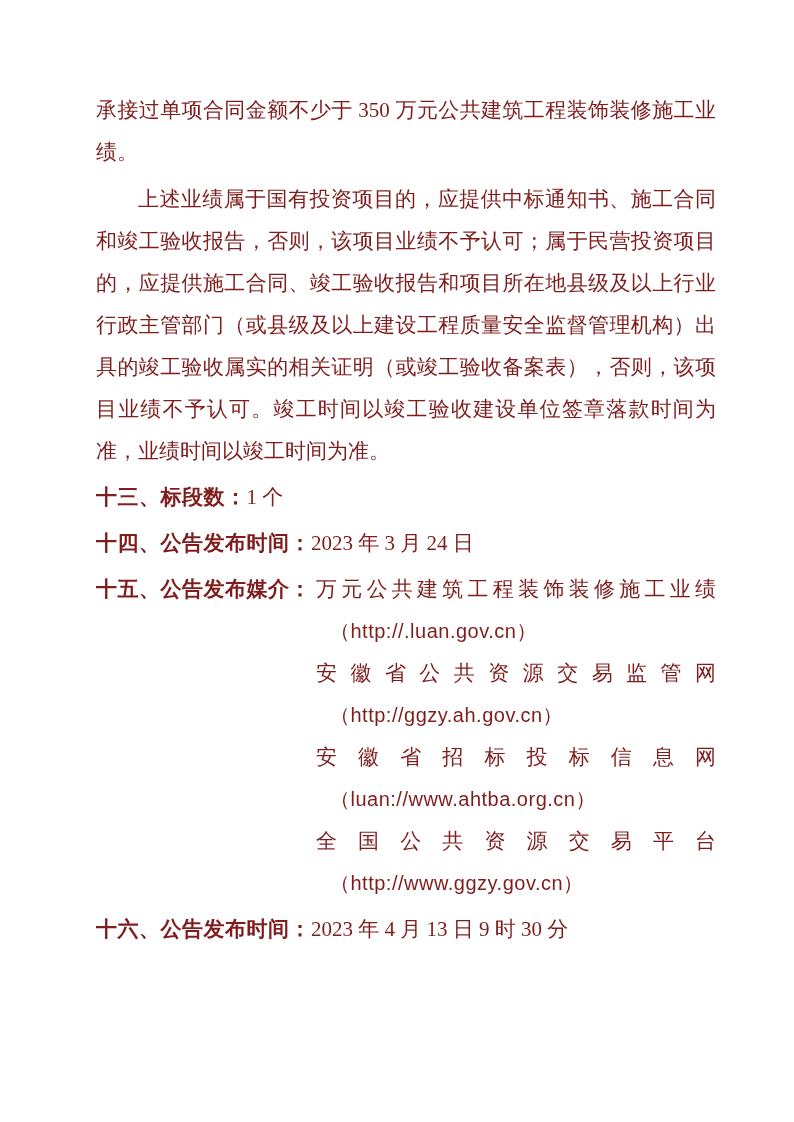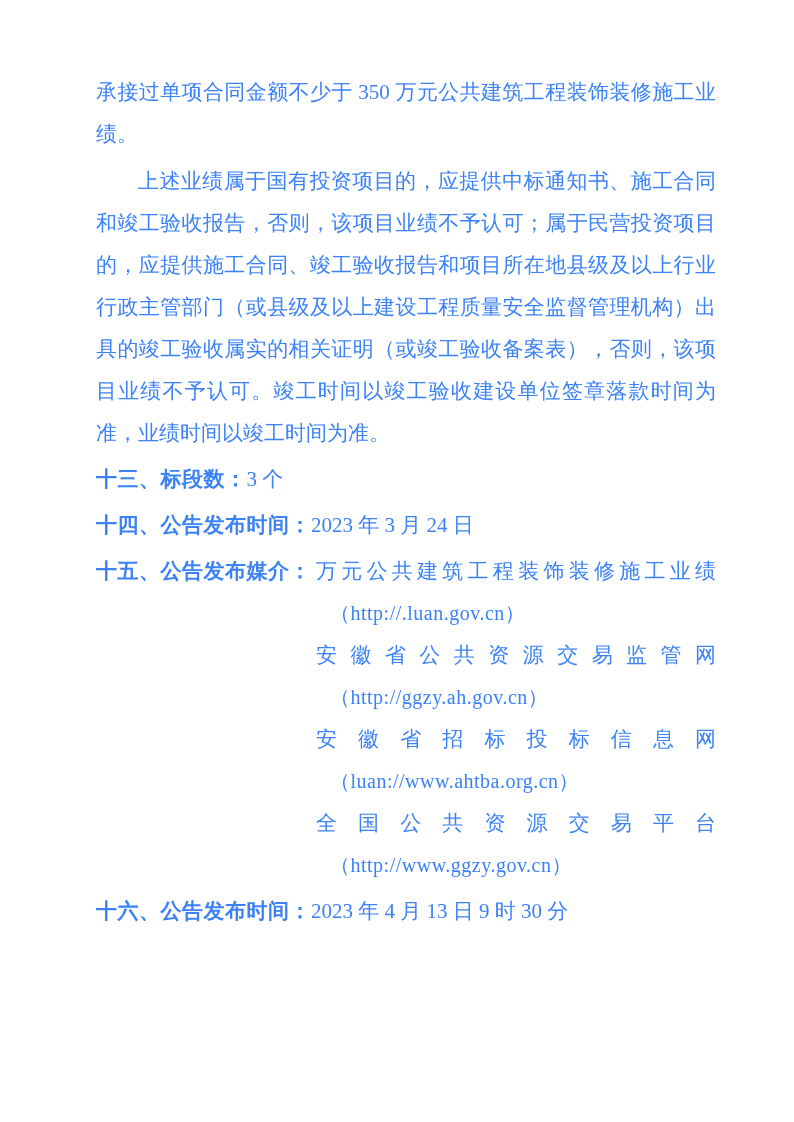--- a/index.html
+++ b/index.html
@@ -12,25 +12,25 @@
     width: 794px;
     height: 1122px;
     margin: 0 auto;
     background: #ffffff;
     overflow: hidden;
     font-family: "Liberation Serif", "DejaVu Serif", serif;
   }
   .content {
     position: absolute;
     left: 96px;
-    top: 71px;
+    top: 89px;
     width: 620px;
     font-size: 21px;
     line-height: 42px;
-    color: #3b82f6;
+    color: #7f1d1d;
     text-align: justify;
   }
   .para {
     margin: 0;
     text-align: justify;
   }
   .para.indent {
     text-indent: 42px;
     margin-top: 5px;
     font-family: Liberation Serif, serif;
@@ -50,40 +50,40 @@
   .media-grid > div {
     line-height: 42px;
   }
   .media-name {
     text-align: justify;
     text-align-last: justify;
     -moz-text-align-last: justify;
   }
   .media-url {
     padding-left: 14px;
-    font-family: Liberation Serif, serif;
+    font-family: Liberation Sans, sans-serif;
     font-size: 20px;
     letter-spacing: 0.5px;
     text-align: right;
     text-align-last: left;
     white-space: nowrap;
   }
 </style>
 </head>
 <body>
 
 <div class="page">
   <div class="content">
 
     <p class="para">承接过单项合同金额不少于 350 万元公共建筑工程装饰装修施工业绩。</p>
 
     <p class="para indent">上述业绩属于国有投资项目的，应提供中标通知书、施工合同和竣工验收报告，否则，该项目业绩不予认可；属于民营投资项目的，应提供施工合同、竣工验收报告和项目所在地县级及以上行业行政主管部门（或县级及以上建设工程质量安全监督管理机构）出具的竣工验收属实的相关证明（或竣工验收备案表），否则，该项目业绩不予认可。竣工时间以竣工验收建设单位签章落款时间为准，业绩时间以竣工时间为准。</p>
 
 
-    <p class="para section"><span class="hl">十三、标段数：</span><span>3 个</span></p>
+    <p class="para section"><span class="hl">十三、标段数：</span><span>1 个</span></p>
 
     <p class="para section"><span class="hl">十四、公告发布时间：</span><span>2023 年 3 月 24 日</span></p>
 
     <div class="media-grid">
       <div class="hl">十五、公告发布媒介：</div>
       <div class="media-name">万元公共建筑工程装饰装修施工业绩</div>
 
       <div></div>
       <div class="media-url">（http://.luan.gov.cn）</div>
 

